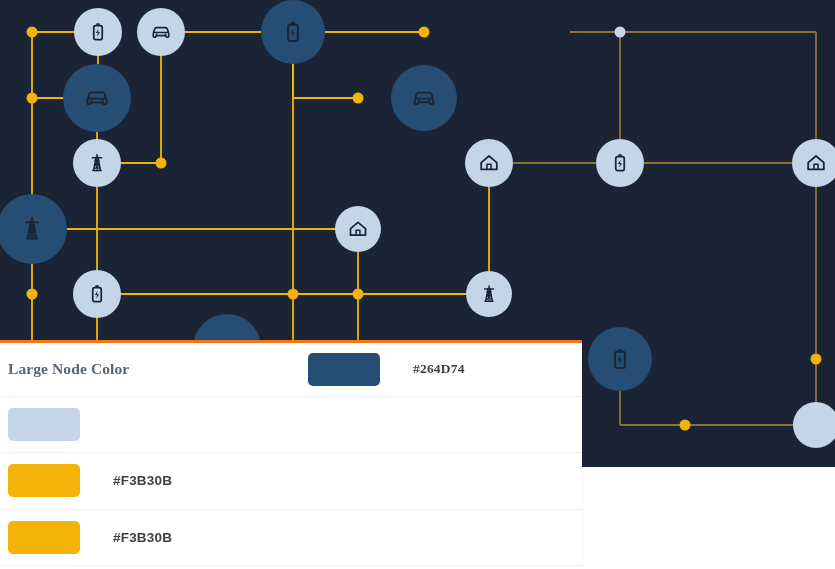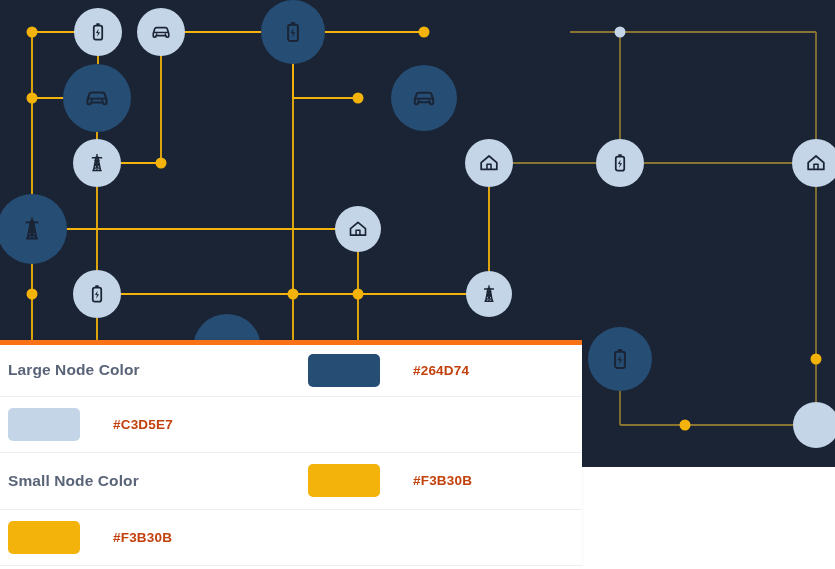--- a/index.html
+++ b/index.html
@@ -49,21 +49,22 @@
   }
   .legend-row {
     display: flex;
     align-items: center;
     height: 56.5px;
     border-bottom: 1px solid #eceef1;
     box-sizing: border-box;
     padding: 0 0 0 8px;
   }
   .legend-row:first-child {
-    border-top: 5px solid #f97316;
+    border-top: 3px solid #f97316;
+    font-family: Liberation Serif, serif;
   }
   .legend-label {
     width: 300px;
     flex: 0 0 300px;
     font-size: 15.5px;
     font-weight: bold;
     color: #5a6478;
     letter-spacing: 0.1px;
     white-space: nowrap;
     overflow: hidden;
@@ -76,21 +77,21 @@
   .legend-swatch {
     width: 72px;
     height: 33px;
     border-radius: 5px;
     display: block;
   }
   .legend-hex {
     flex: 1 1 auto;
     font-size: 13.5px;
     font-weight: bold;
-    color: #c2410c;
+    color: #404040;
     letter-spacing: 0.2px;
     white-space: nowrap;
   }
 </style>
 </head>
 <body>
 
 <div id="root">
 
   <div id="map-canvas">
@@ -242,24 +243,22 @@
       <div class="legend-label">Large Node Color</div>
       <div class="legend-swatch-cell">
         <span class="legend-swatch" style="background: rgb(38, 77, 116);"></span>
       </div>
       <div class="legend-hex">#264D74</div>
     </div>
     <div class="legend-row">
       <div class="legend-swatch-cell">
         <span class="legend-swatch" style="background: rgb(195, 213, 231);"></span>
       </div>
-      <div class="legend-hex">#C3D5E7</div>
-    </div>
-    <div class="legend-row">
-      <div class="legend-label">Small Node Color</div>
+    </div>
+    <div class="legend-row">
       <div class="legend-swatch-cell">
         <span class="legend-swatch" style="background: rgb(243, 179, 11);"></span>
       </div>
       <div class="legend-hex">#F3B30B</div>
     </div>
     <div class="legend-row">
       <div class="legend-swatch-cell">
         <span class="legend-swatch" style="background: rgb(243, 179, 11);"></span>
       </div>
       <div class="legend-hex">#F3B30B</div>

